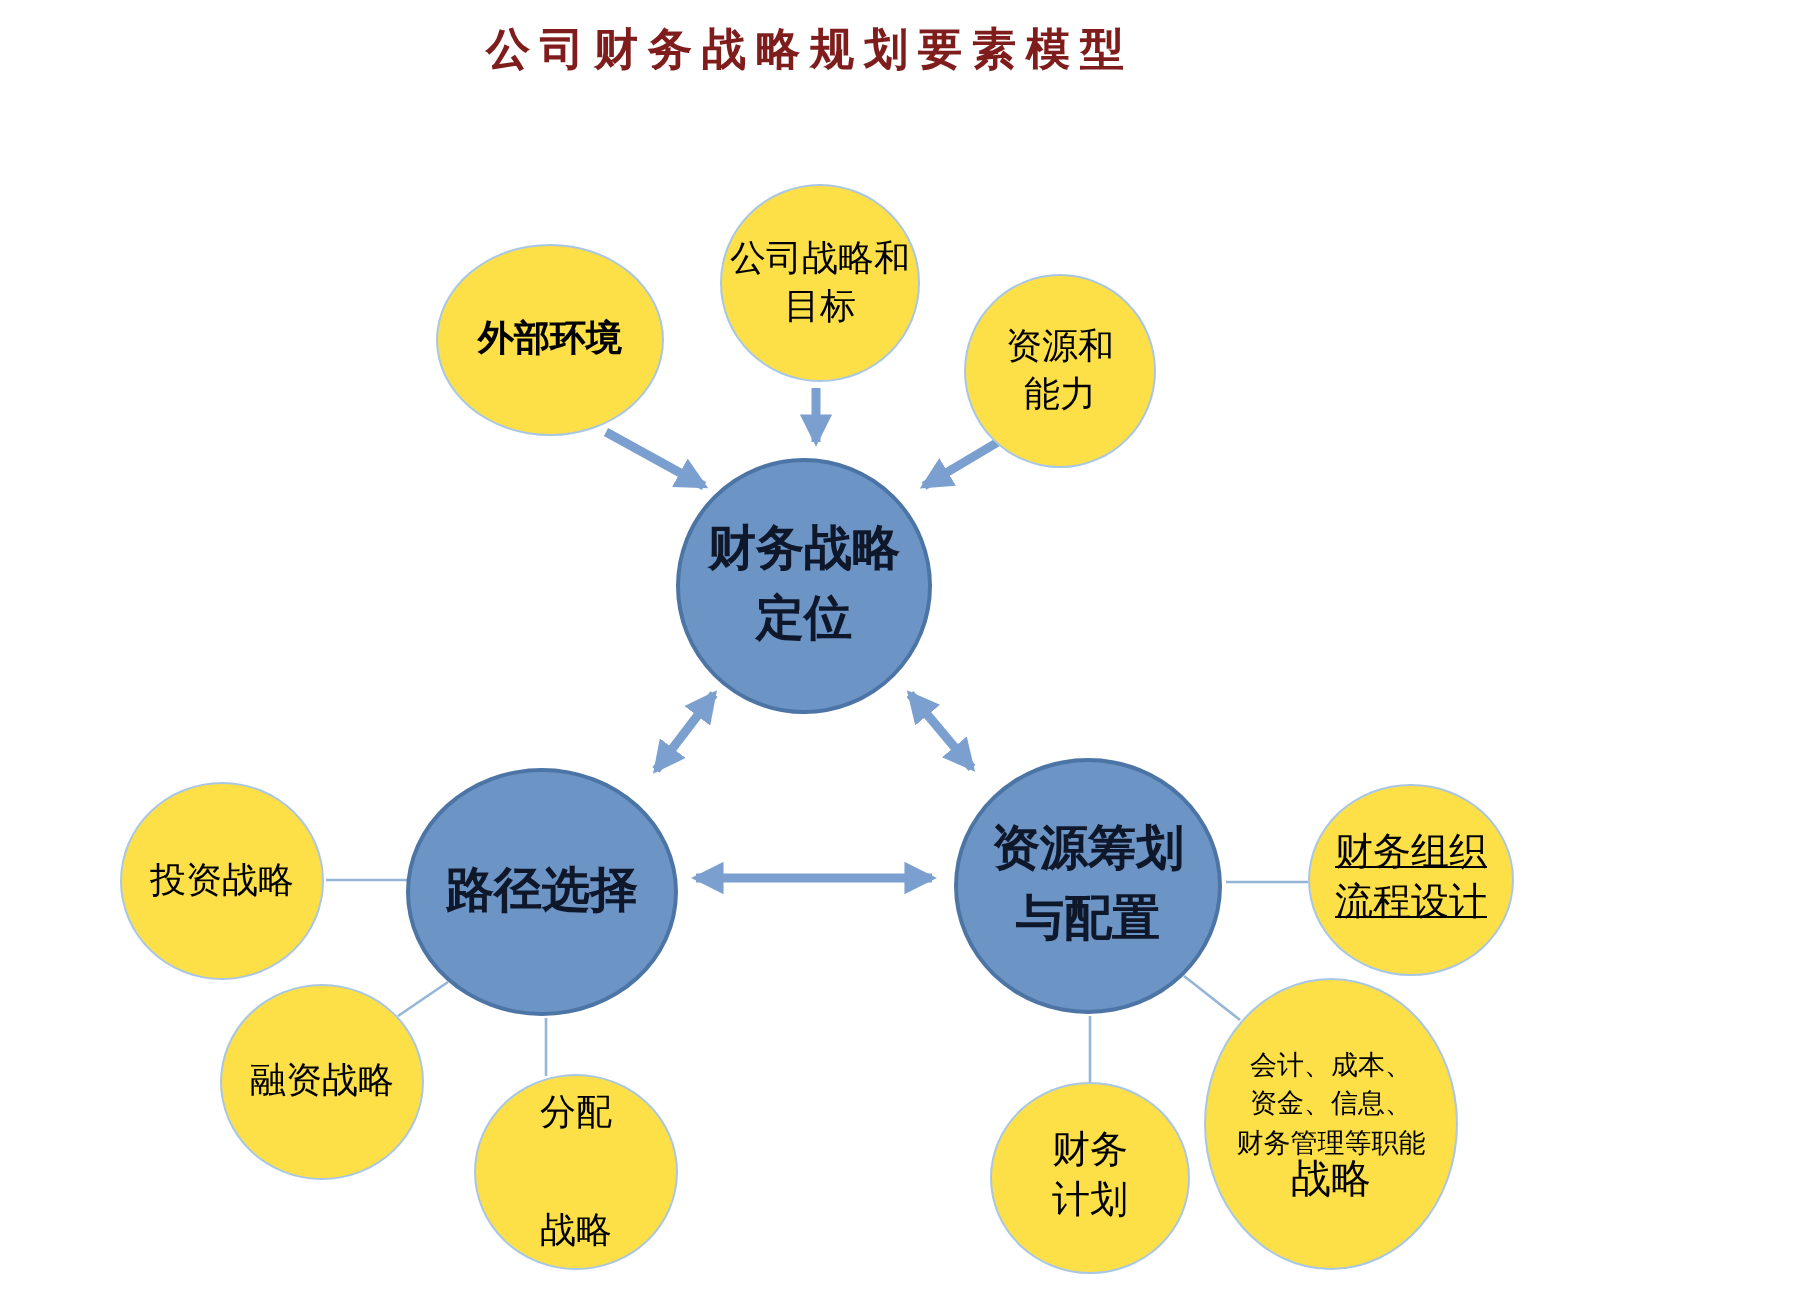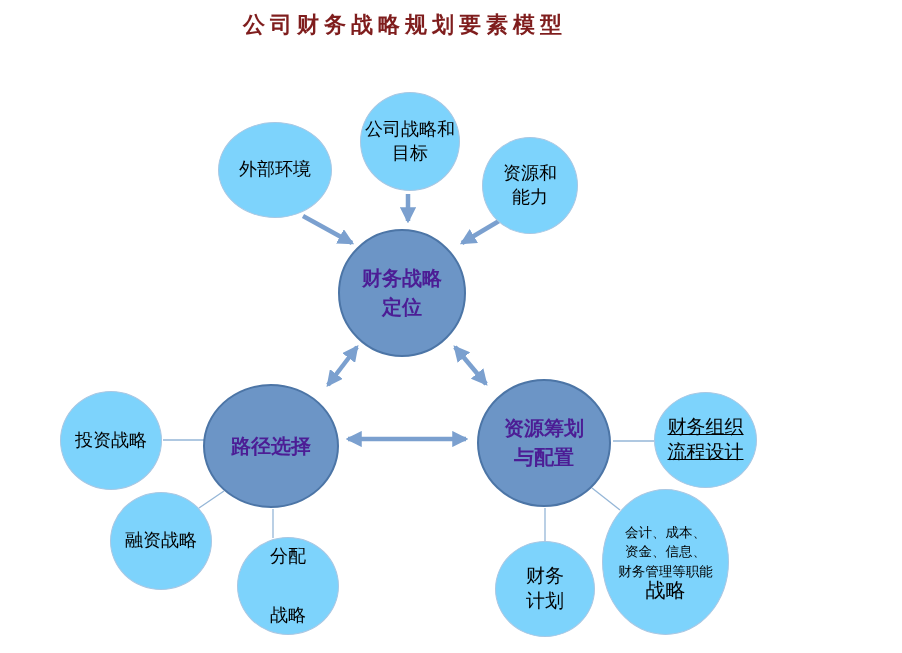--- a/index.html
+++ b/index.html
@@ -23,32 +23,32 @@
   .arrow{stroke:var(--arrow);stroke-width:4.5;fill:none;}
   .ah{fill:var(--arrow);}
   .node{
     position:absolute;z-index:2;
     border-radius:50%;
     display:flex;flex-direction:column;align-items:center;justify-content:center;
     text-align:center;line-height:1.3;
     box-sizing:border-box;
   }
   .node.white{
-    background:#7dd3fc;
+    background:#fde047;
     border:1.4px solid var(--outline);
     font-size:18px;
   }
   .node.blue{
     background:var(--node_fill);
     border:2px solid var(--node_border);
-    color:#4c1d95;font-weight:bold;font-size:20px;
+    color:#0f172a;font-weight:bold;font-size:24px;
     line-height:1.45;
   }
   .node span{display:block;white-space:nowrap;}
-  .bold{font-weight:normal;}
+  .bold{font-weight:bold;}
   .sm{font-size:13.5px;line-height:1.45;}
   .big{font-size:20px;line-height:1.1;margin-top:-2px;}
 </style>
 </head>
 <body>
 
 <div id="canvas">
 
   <div class="title">公司财务战略规划要素模型</div>
 

